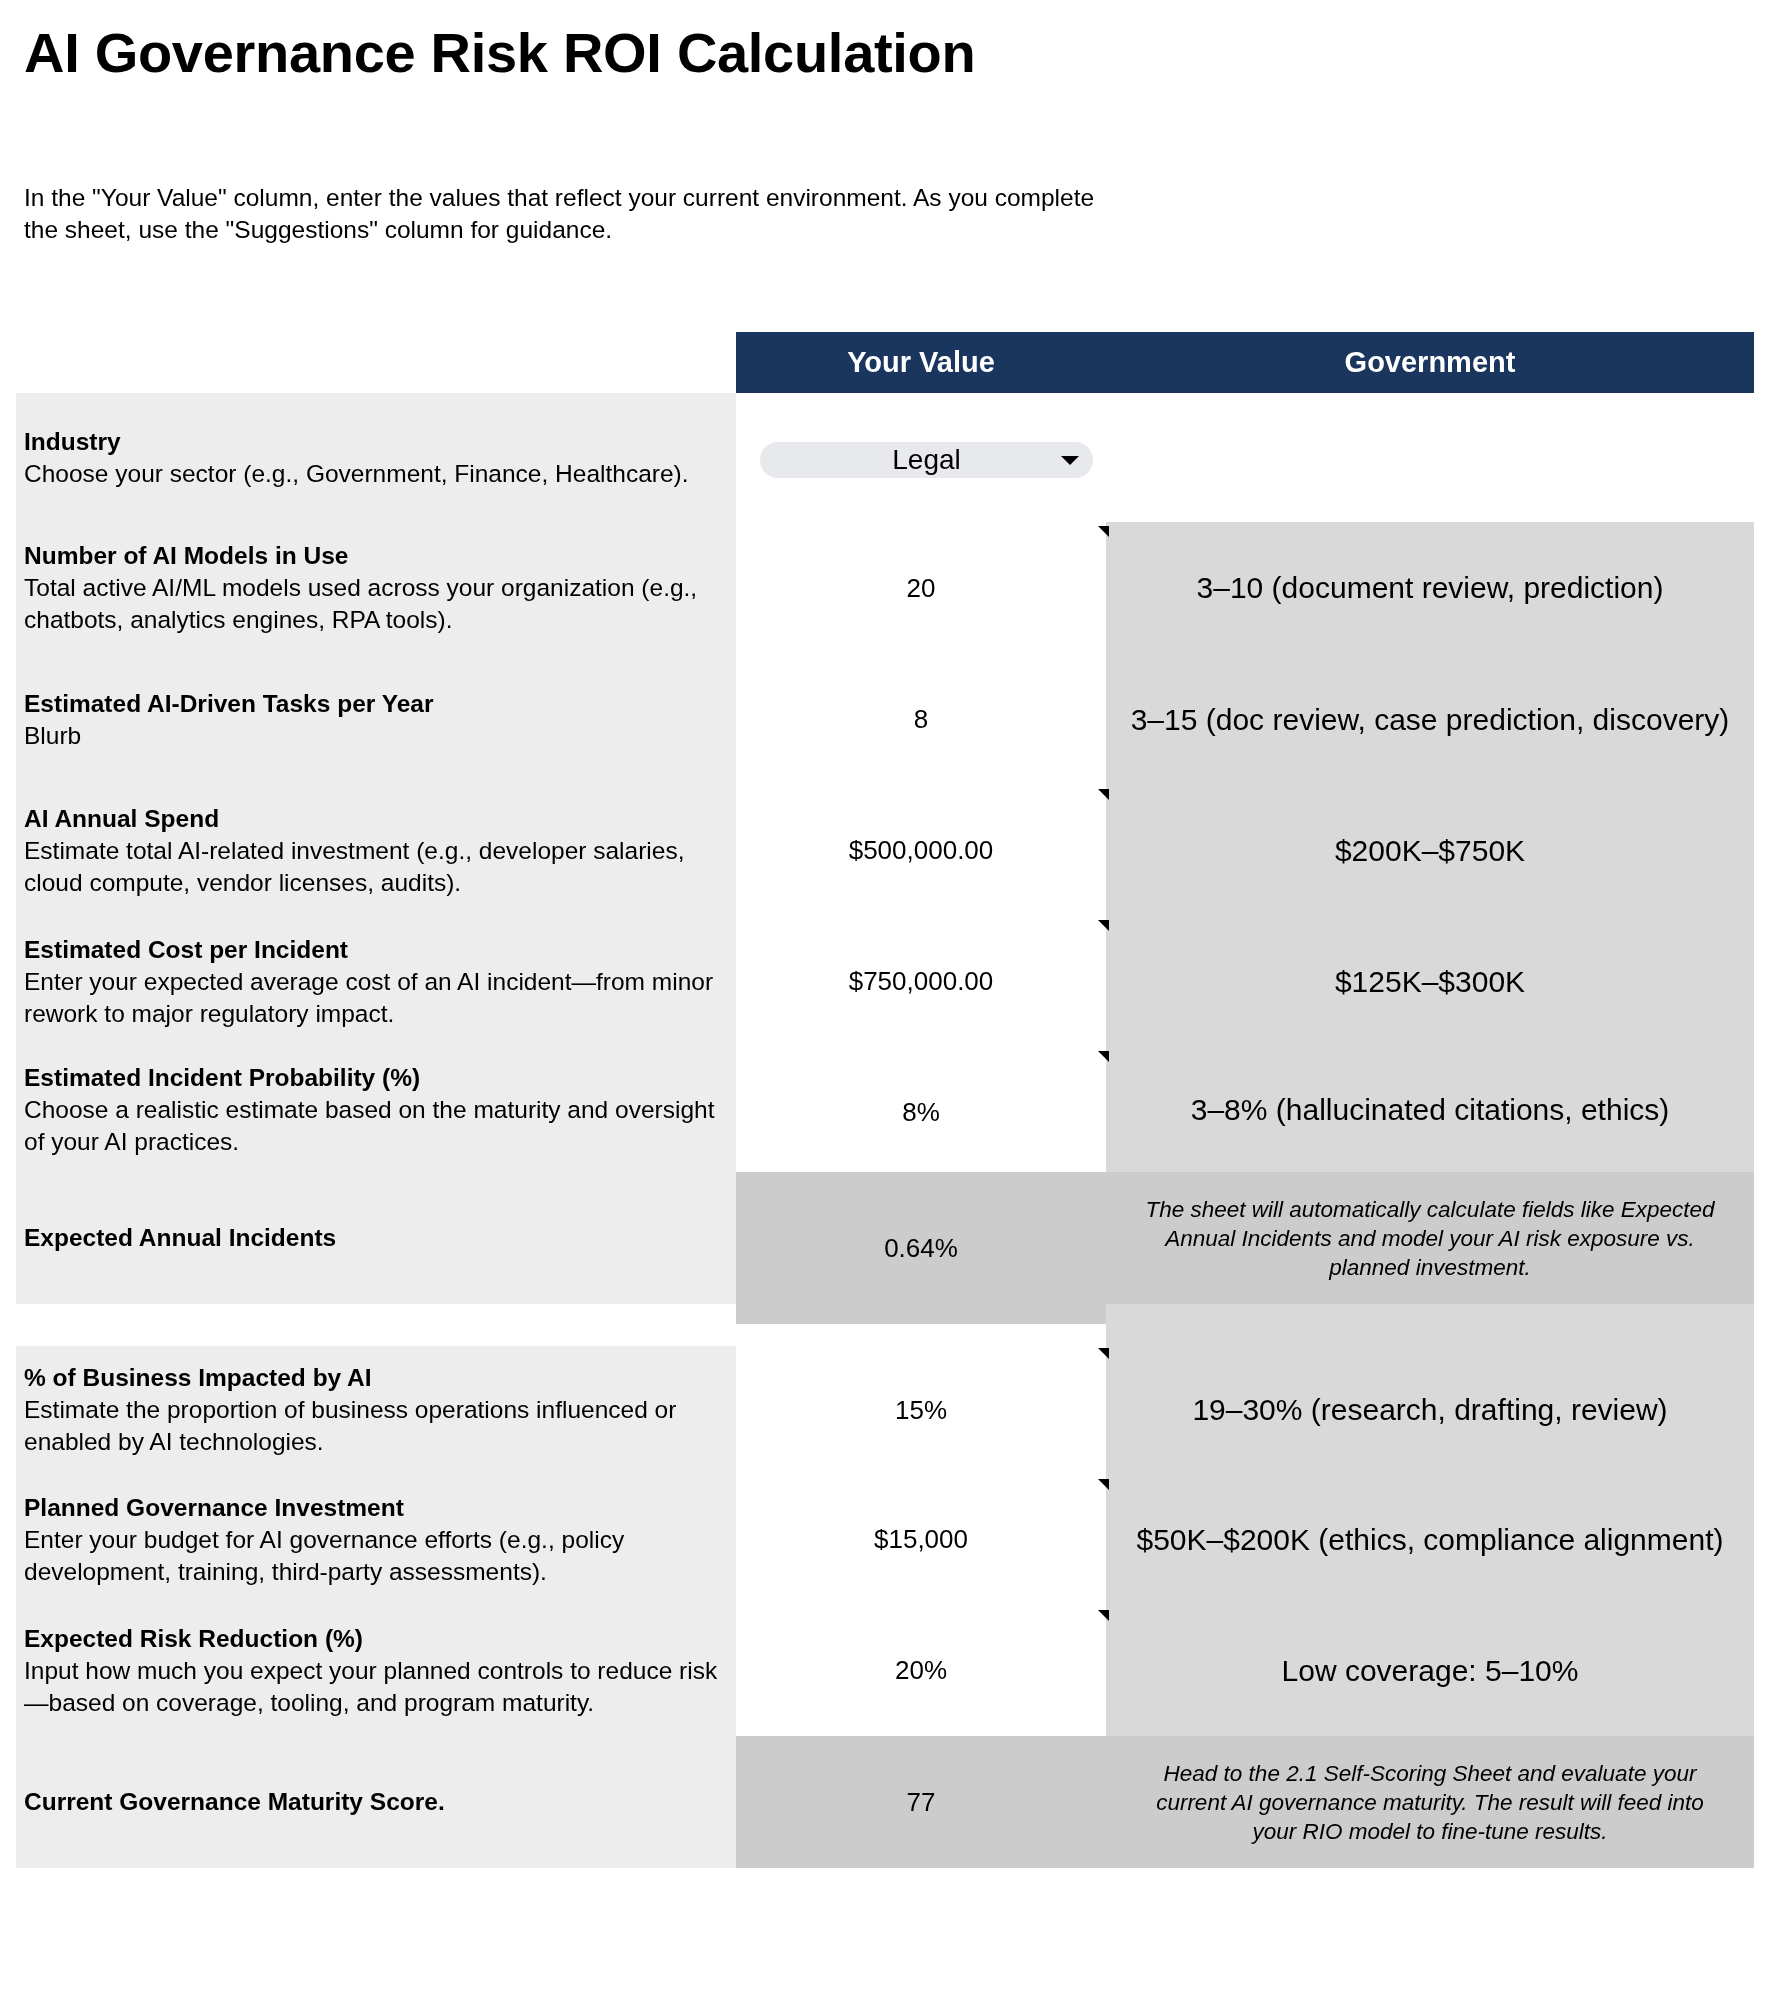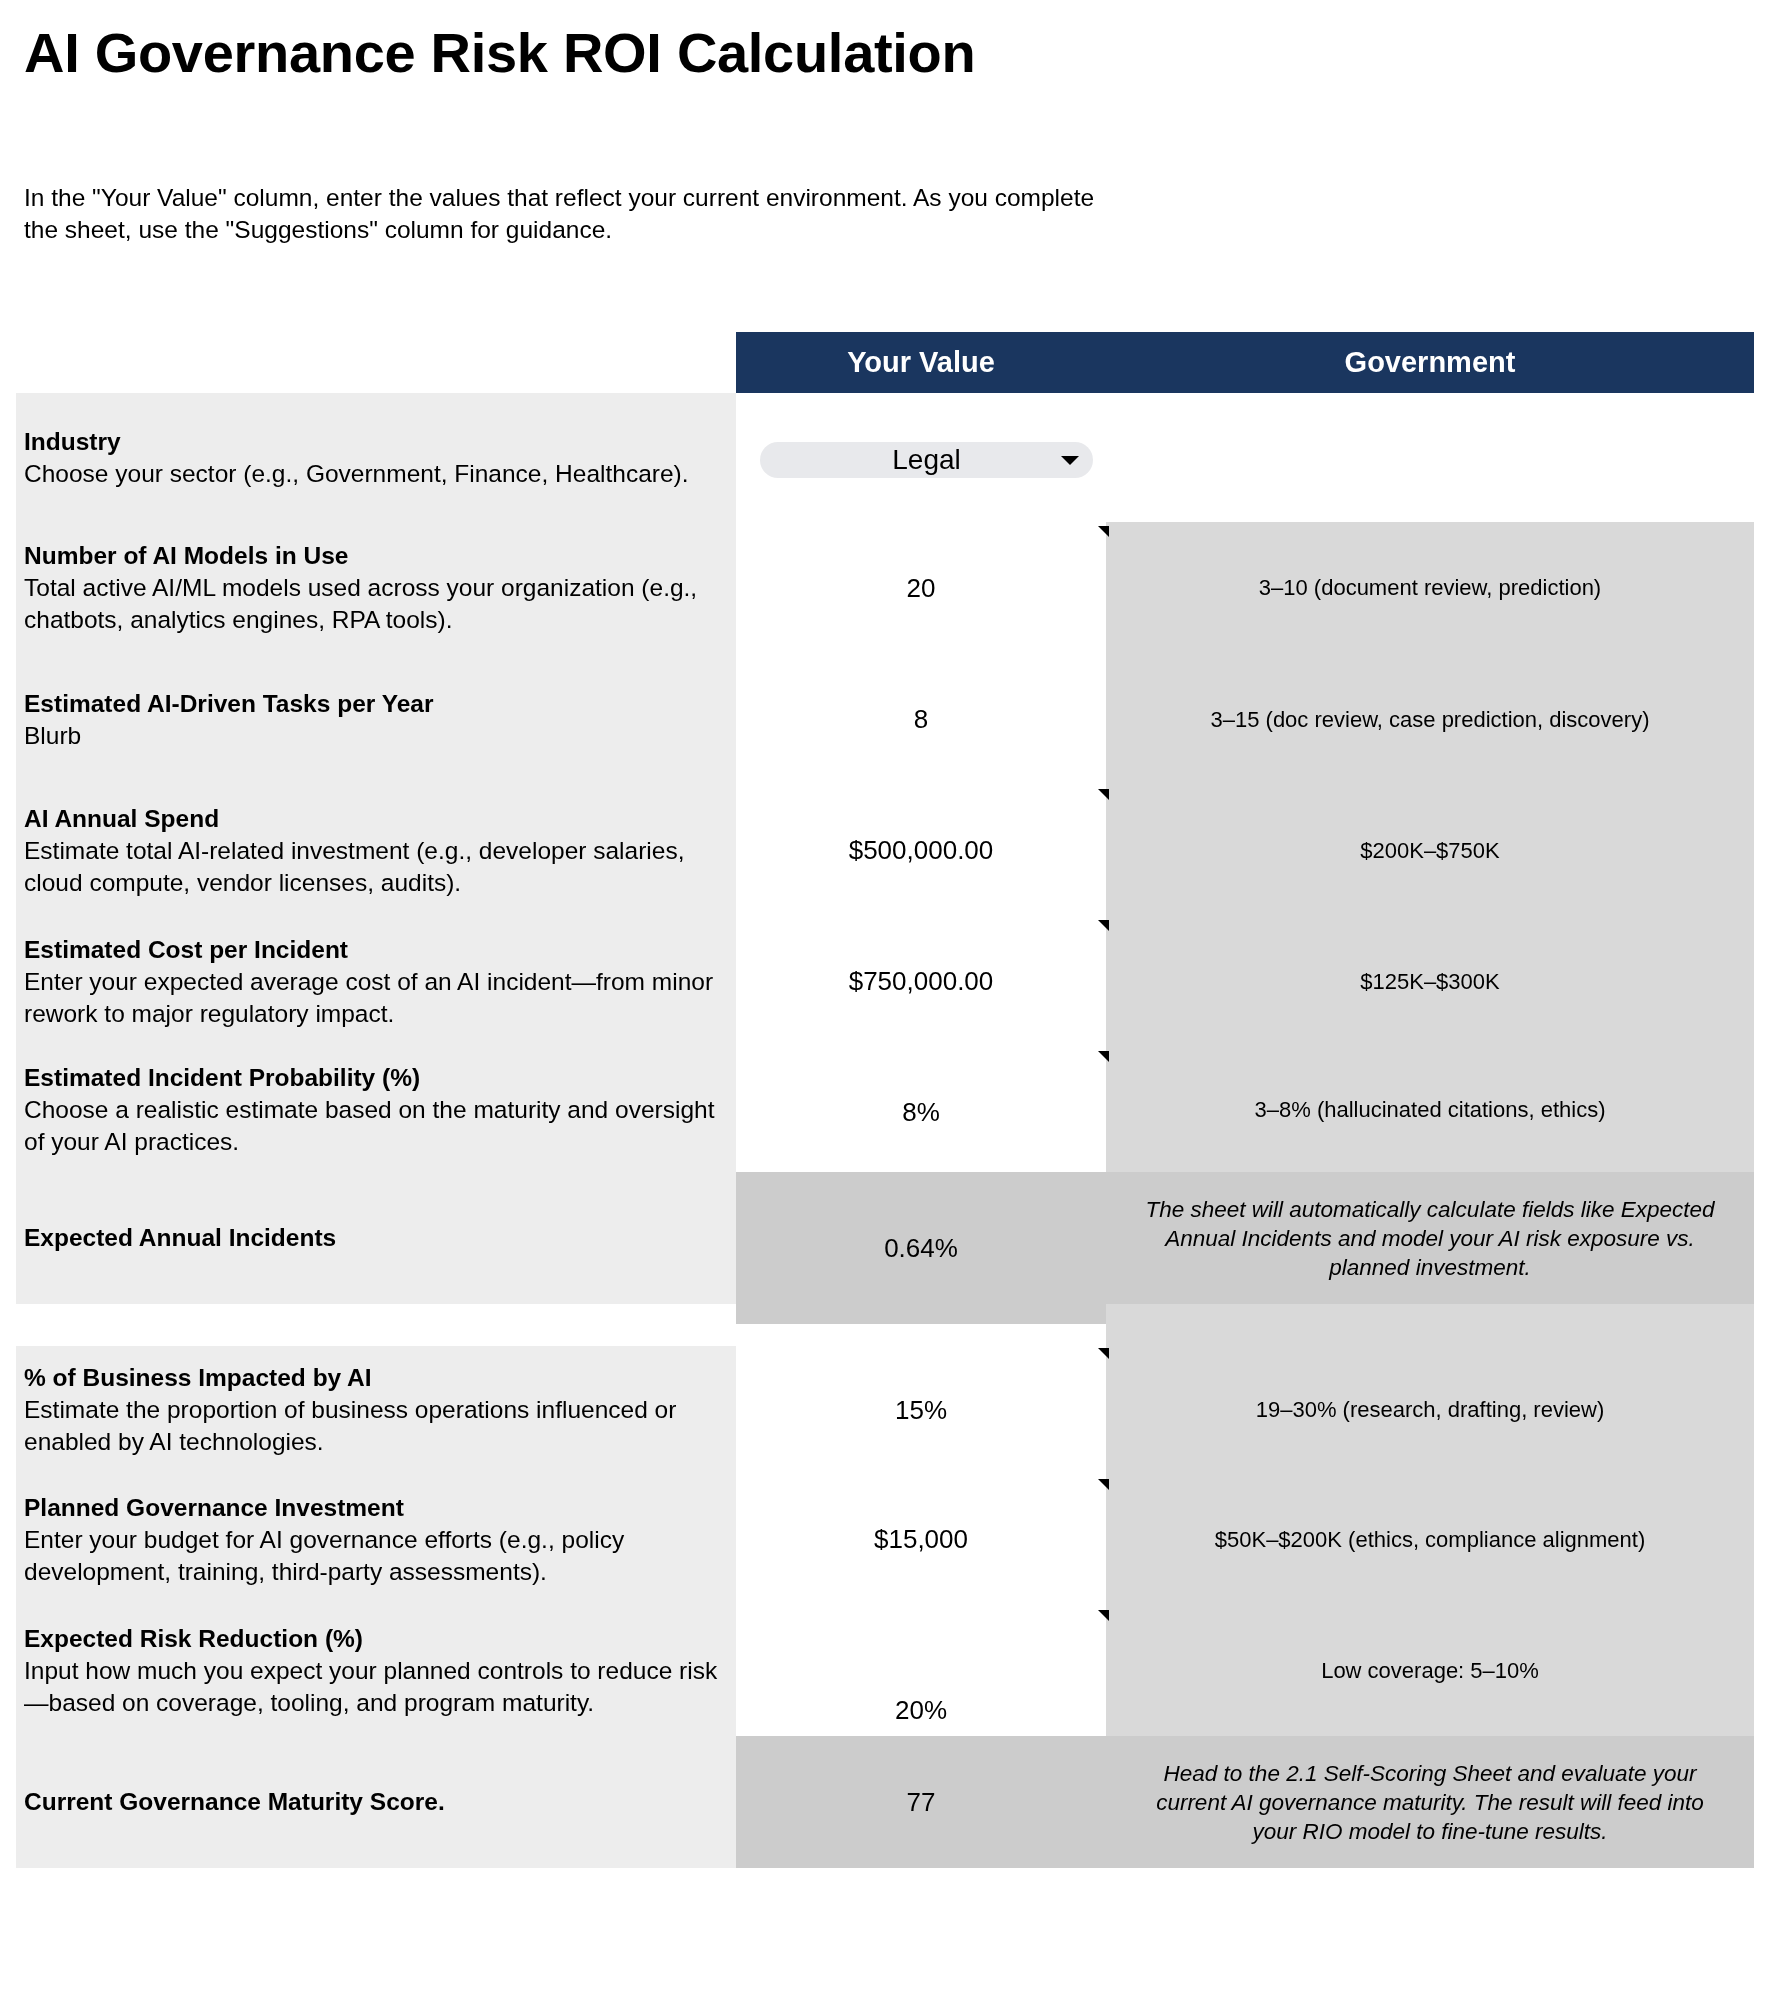--- a/index.html
+++ b/index.html
@@ -31,21 +31,21 @@
   .label-cell {
     left: 24px; width: 700px; font-size: 24.5px; line-height: 32px;
     display: flex; flex-direction: column; justify-content: center;
   }
   .label-title { font-weight: bold; }
   .val-cell {
     left: 736px; width: 370px; font-size: 26px;
     display: flex; align-items: center; justify-content: center; text-align: center;
   }
   .sugg-cell {
-    left: 1106px; width: 648px; font-size: 22px; background: #d9d9d9;
+    left: 1106px; width: 648px; font-size: 30px; background: #d9d9d9;
     display: flex; align-items: center; justify-content: center; text-align: center;
     padding: 6px 22px;
   }
   .calc { background: #cccccc; }
   .italic-note { font-style: italic; font-size: 22.5px; line-height: 29px; padding: 0 28px; }
 
   .marker {
     position: absolute; left: 1098px; width: 0; height: 0;
     border-top: 11px solid #000; border-left: 11px solid transparent;
   }
@@ -143,21 +143,21 @@
   <span>Enter your budget for AI governance efforts (e.g., policy development, training, third-party assessments).</span>
 </div>
 <div class="cell val-cell" style="top:1474px;height:131px;">$15,000</div>
 <div class="cell sugg-cell" style="top:1474px;height:131px;">$50K–$200K (ethics, compliance alignment)</div>
 <div class="marker" style="top:1479px;"></div>
 
 <div class="cell label-cell" style="top:1605px;height:131px;">
   <span class="label-title">Expected Risk Reduction (%)</span>
   <span>Input how much you expect your planned controls to reduce risk—based on coverage, tooling, and program maturity.</span>
 </div>
-<div class="cell val-cell" style="top:1645px;height:131px;">20%</div>
+<div class="cell val-cell" style="top:1605px;height:131px;">20%</div>
 <div class="cell sugg-cell" style="top:1605px;height:131px;">Low coverage: 5–10%</div>
 <div class="marker" style="top:1610px;"></div>
 
 <div class="cell label-cell" style="top:1736px;height:132px;">
   <span class="label-title">Current Governance Maturity Score.</span>
 </div>
 <div class="cell val-cell calc" style="top:1736px;height:132px;">77</div>
 <div class="cell sugg-cell calc italic-note" style="top:1736px;height:132px;">Head to the 2.1 Self-Scoring Sheet and evaluate your current AI governance maturity. The result will feed into your RIO model to fine-tune results.</div>
 
 </body></html>

